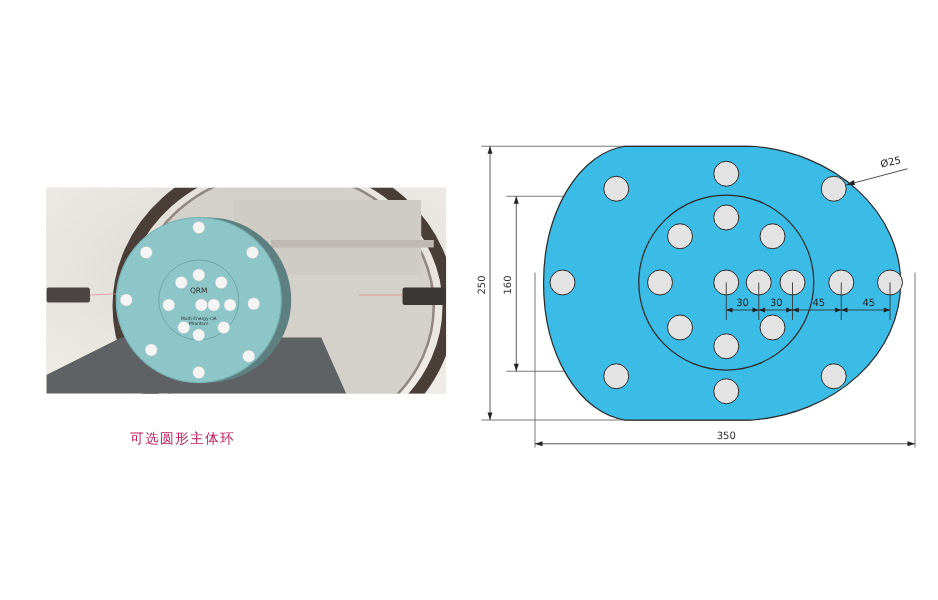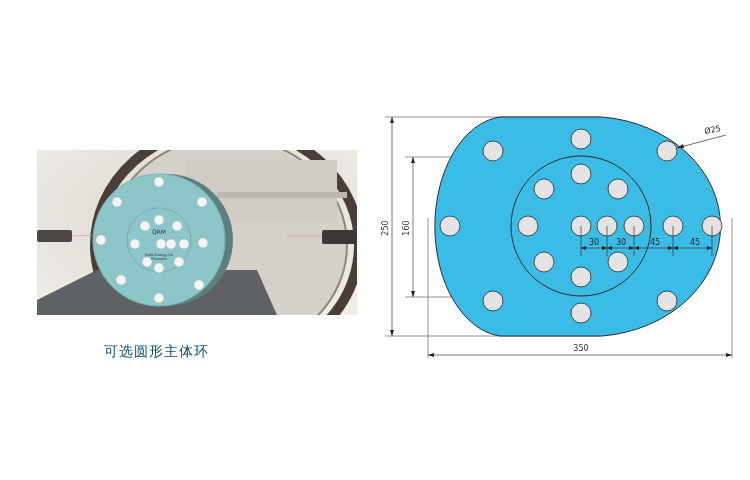--- a/index.html
+++ b/index.html
@@ -1,18 +1,18 @@
 <!DOCTYPE html>
 <html><head>
 <meta charset="utf-8">
 <style>
   html, body { margin:0; padding:0; background:#ffffff; }
   body { width:750px; height:480px; position:relative; overflow:hidden; font-family:"DejaVu Sans", sans-serif; }
   .photo { position:absolute; left:37px; top:150px; width:320px; height:165px; overflow:hidden; background:#e9e6e1; }
-  .caption { position:absolute; left:104px; top:343px; font-size:14px; color:#0c4a6e; letter-spacing:1px; font-family:Liberation Sans, sans-serif; }
+  .caption { position:absolute; left:104px; top:343px; font-size:11px; color:#be185d; letter-spacing:1px; font-family:Liberation Sans, sans-serif; }
   .drawing { position:absolute; left:370px; top:108px; width:375px; height:265px; }
   svg text { font-family:"DejaVu Sans", sans-serif; }
 </style>
 </head>
 <body>
 
 <div class="photo">
   <svg width="320" height="165" viewBox="0 0 320 165">
     <defs>
       <radialGradient id="bgGrad" cx="50%" cy="40%" r="70%">

